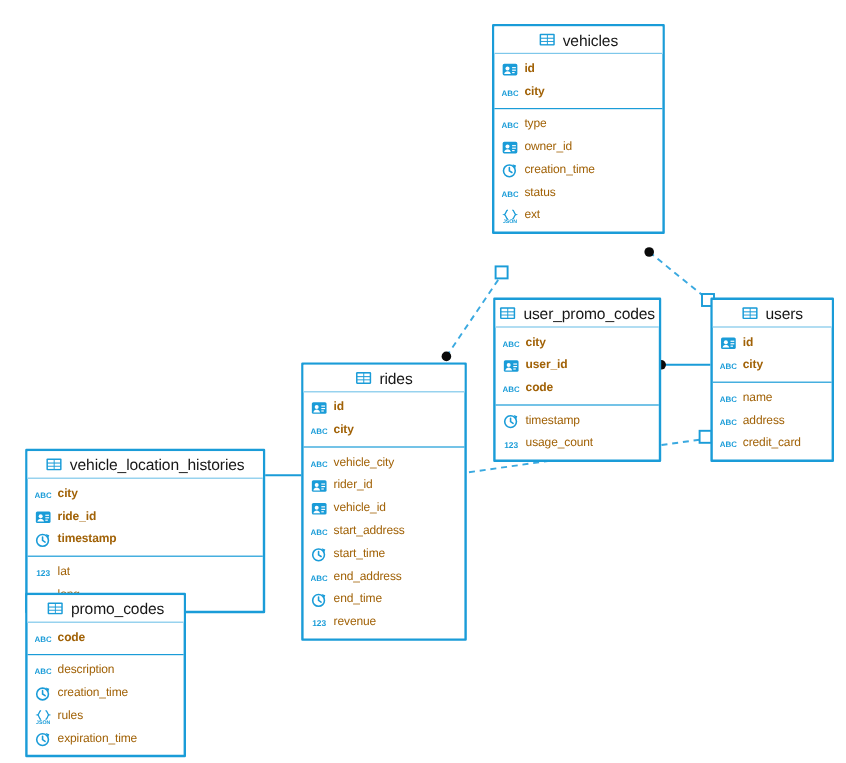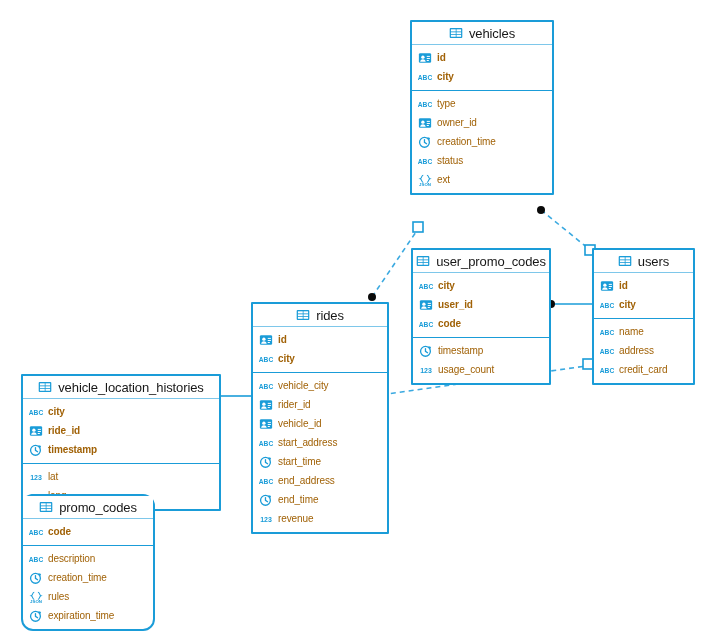--- a/index.html
+++ b/index.html
@@ -485,21 +485,21 @@
           <div class="col-row">
             <span style="display: flex;">
               <svg class="ic" viewBox="0 0 16 16">
                 <text x="8" y="11.4" font-family="Liberation Sans, sans-serif" font-size="8" font-weight="bold" text-anchor="middle" fill="#1a9cd8">123</text>
               </svg>
             </span>
             <span class="col-name">long</span>
           </div>
         </div>
       </div>
-      <div class="table-box" style="left: 21px; top: 494px; width: 134px; border-radius: 12px;">
+      <div class="table-box" style="left: 21px; top: 494px; width: 134px;">
         <div class="tbl-header">
           <span style="display: flex;">
             <svg class="ic" viewBox="0 0 16 16">
               <rect x="0.8" y="2.4" width="14.4" height="11.2" rx="1" fill="#1a9cd8"></rect>
               <rect x="2.2" y="3.8" width="5.5" height="2.4" fill="#fff"></rect>
               <rect x="8.6" y="3.8" width="5.2" height="2.4" fill="#fff"></rect>
               <rect x="2.2" y="7.2" width="5.5" height="2.1" fill="#fff"></rect>
               <rect x="8.6" y="7.2" width="5.2" height="2.1" fill="#fff"></rect>
               <rect x="2.2" y="10.2" width="5.5" height="2.1" fill="#fff"></rect>
               <rect x="8.6" y="10.2" width="5.2" height="2.1" fill="#fff"></rect>

